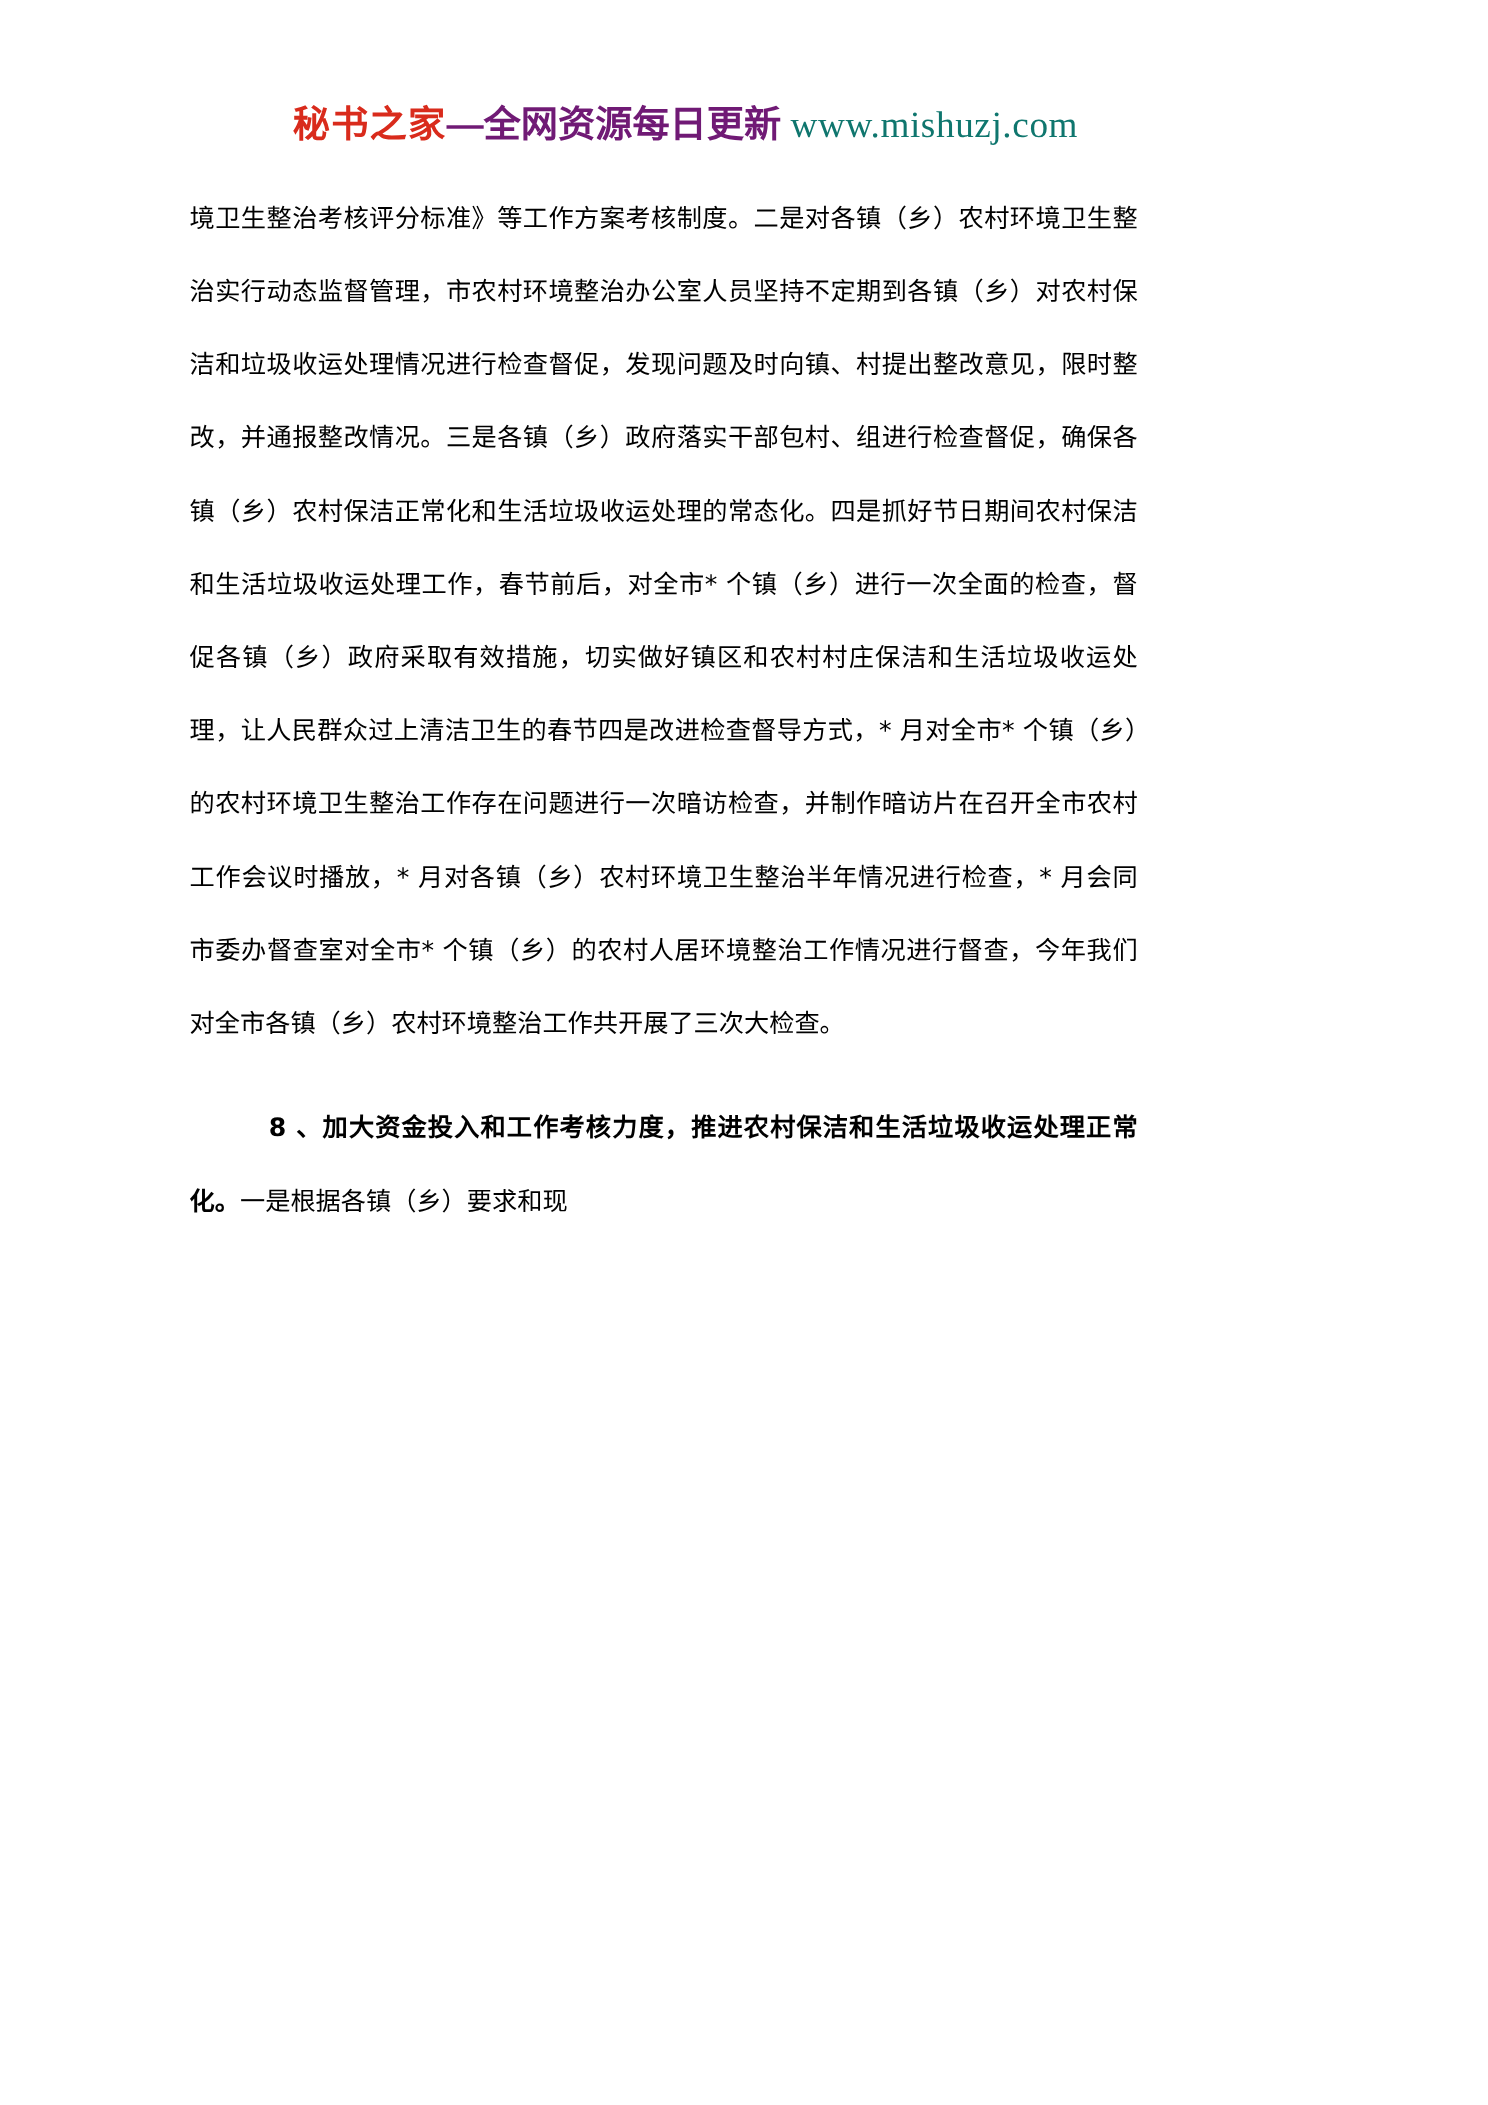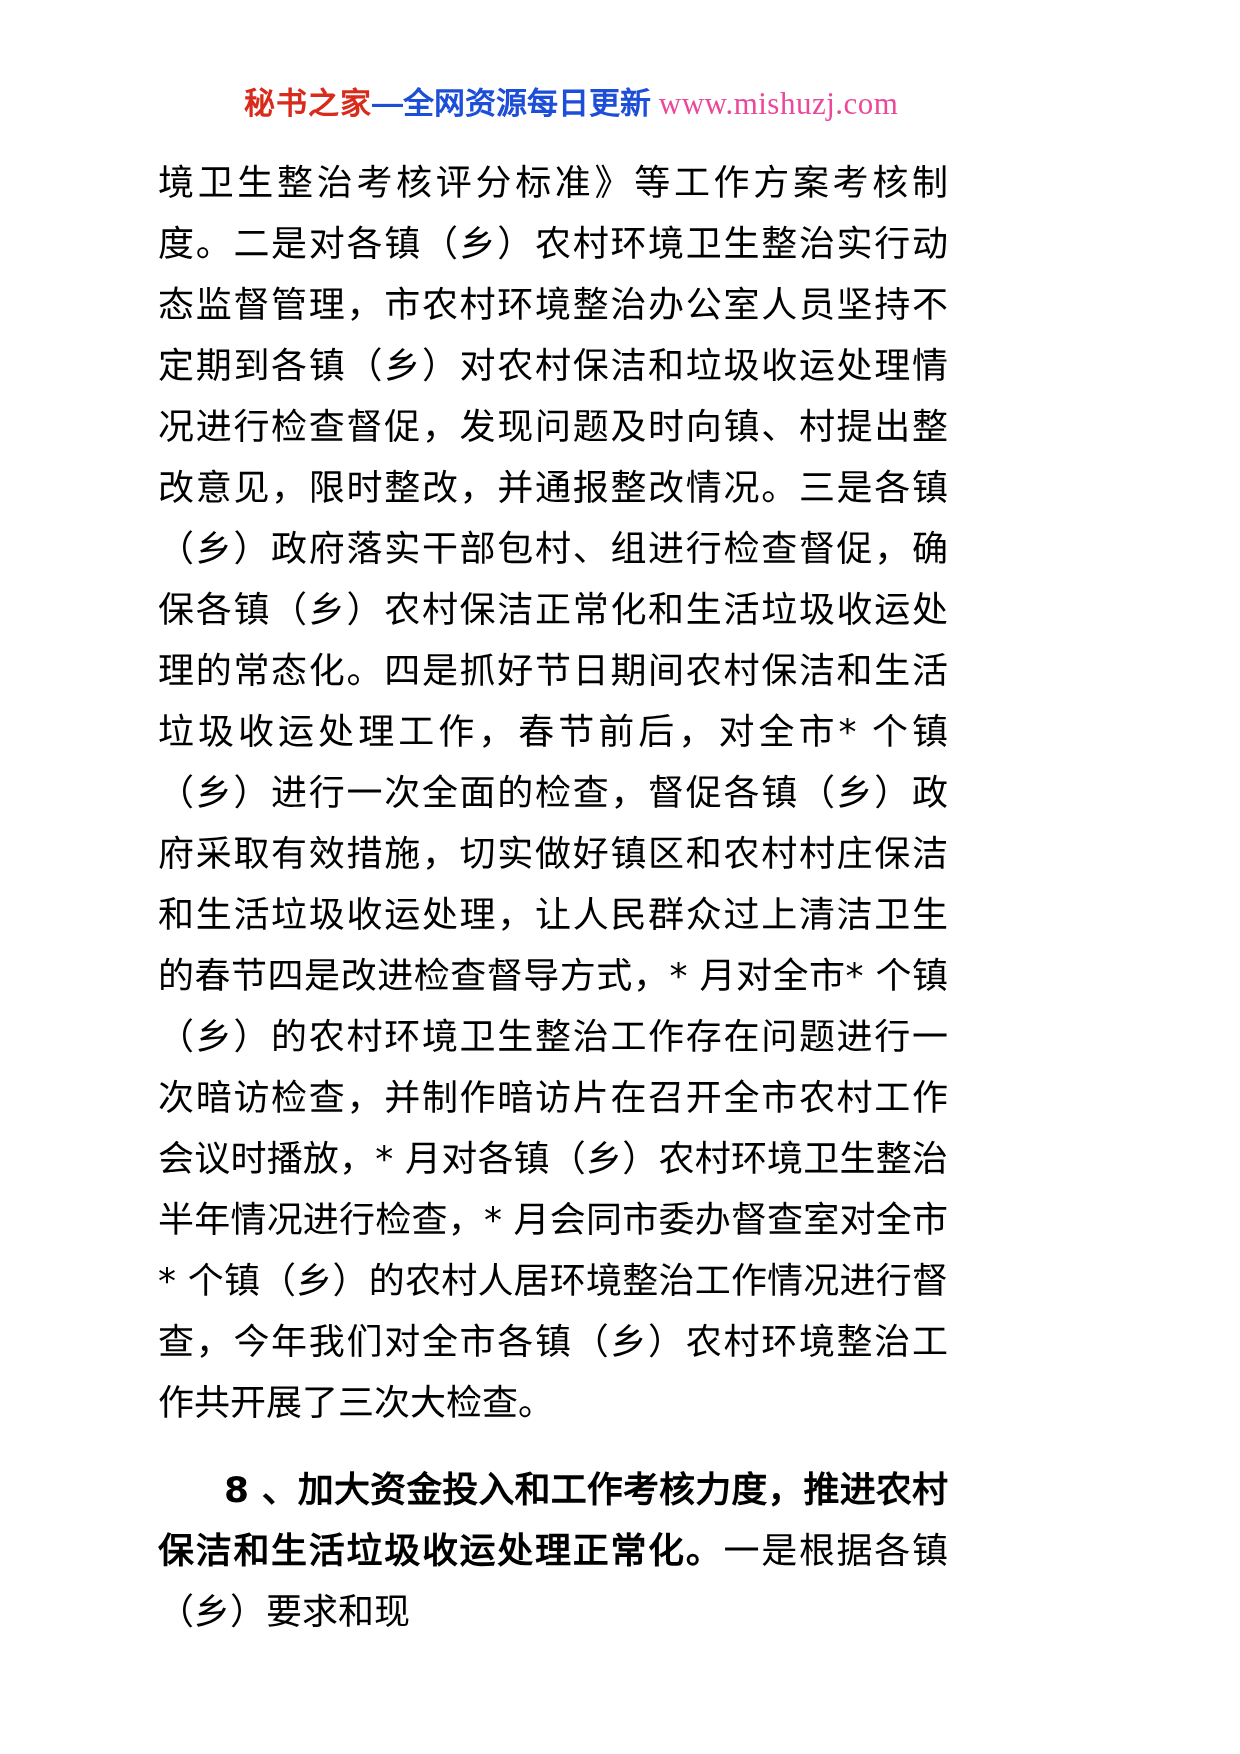--- a/index.html
+++ b/index.html
@@ -25,38 +25,38 @@
     line-height: 44px;
     white-space: nowrap;
   }
   .header .brand {
     color: #d92b1c;
     font-weight: bold;
     font-family: "Liberation Sans", "DejaVu Sans", sans-serif;
     letter-spacing: 1px;
   }
   .header .tagline {
-    color: #1d4ed8;
+    color: #701a75;
     font-weight: bold;
     font-family: "Liberation Sans", "DejaVu Sans", sans-serif;
   }
   .header .url {
-    color: #ec4899;
+    color: #0f766e;
     font-family: "Liberation Serif", "DejaVu Serif", serif;
     letter-spacing: 0.5px;
   }
   .body-area {
     position: absolute;
     left: 158px;
     top: 152px;
     width: 790px;
   }
   p.para {
     margin: 0;
-    font-size: 36px;
+    font-size: 21px;
     line-height: 61px;
     color: #000000;
     text-align: justify;
     text-justify: inter-ideograph;
     letter-spacing: 0px;
     font-family: "DejaVu Sans", "Liberation Sans", sans-serif;
     font-weight: 400;
   }
   p.para.second {
     margin-top: 26px;

